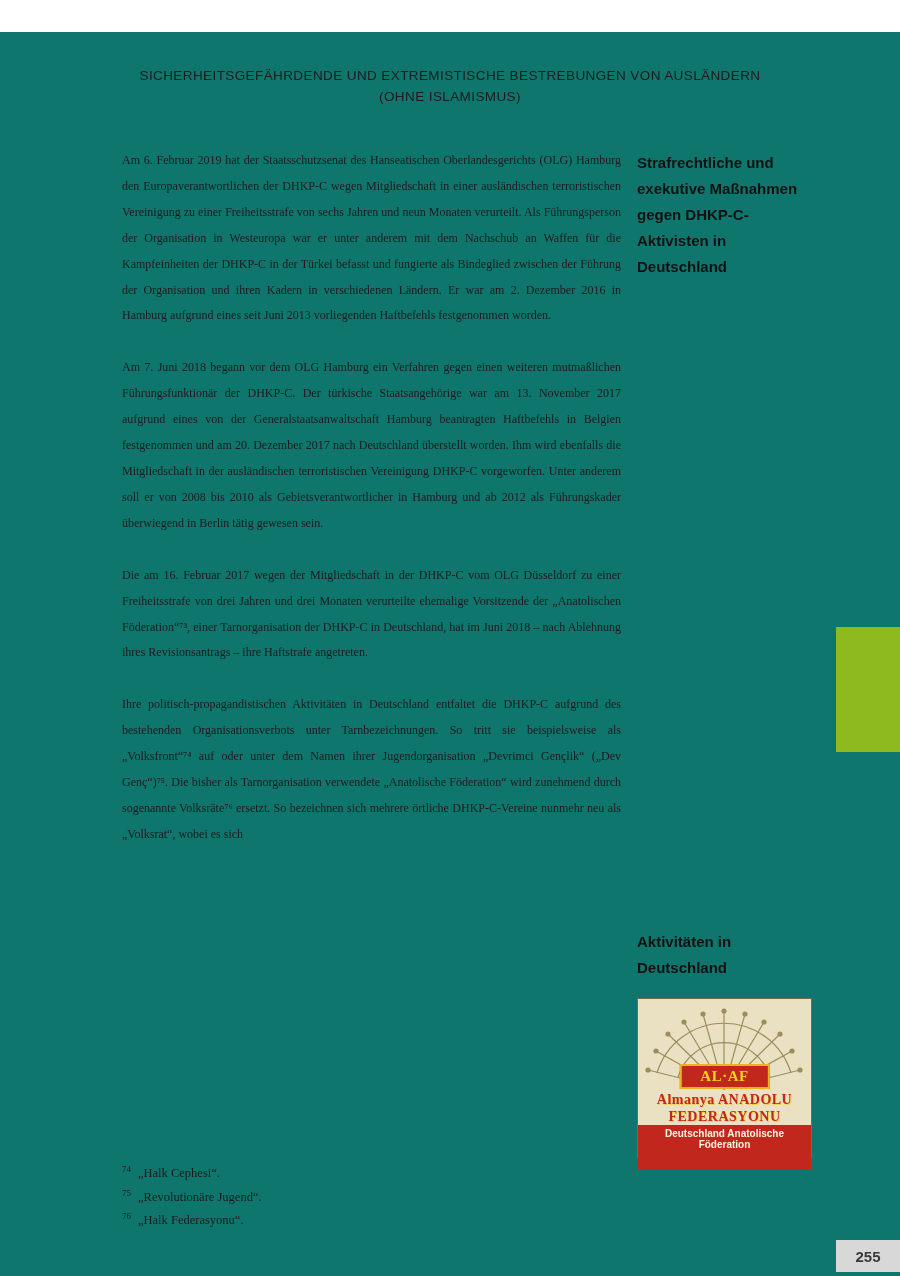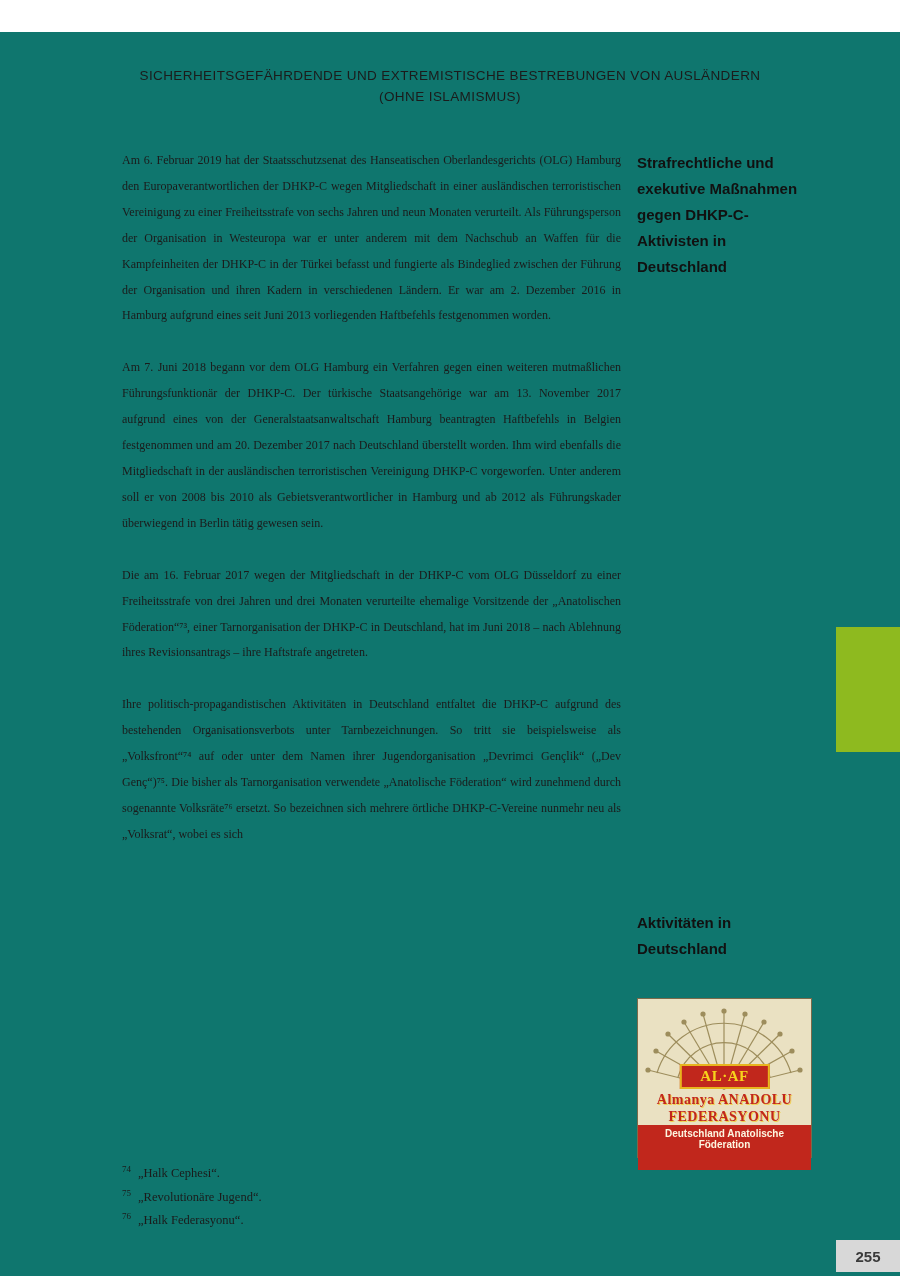--- a/index.html
+++ b/index.html
@@ -48,21 +48,21 @@
     position: absolute;
     left: 637px;
     width: 172px;
     font-family: Liberation Sans, sans-serif;
     font-weight: bold;
     font-size: 15px;
     line-height: 25.9px;
     color: #111;
   }
   .note-1 { top: 118px; }
-  .note-2 { top: 878px; }
+  .note-2 { top: 897px; }
 
   
   .chapter-marker {
     position: absolute;
     left: 836px;
     top: 595px;
     width: 64px;
     height: 125px;
     background: #8eba1f;
   }

